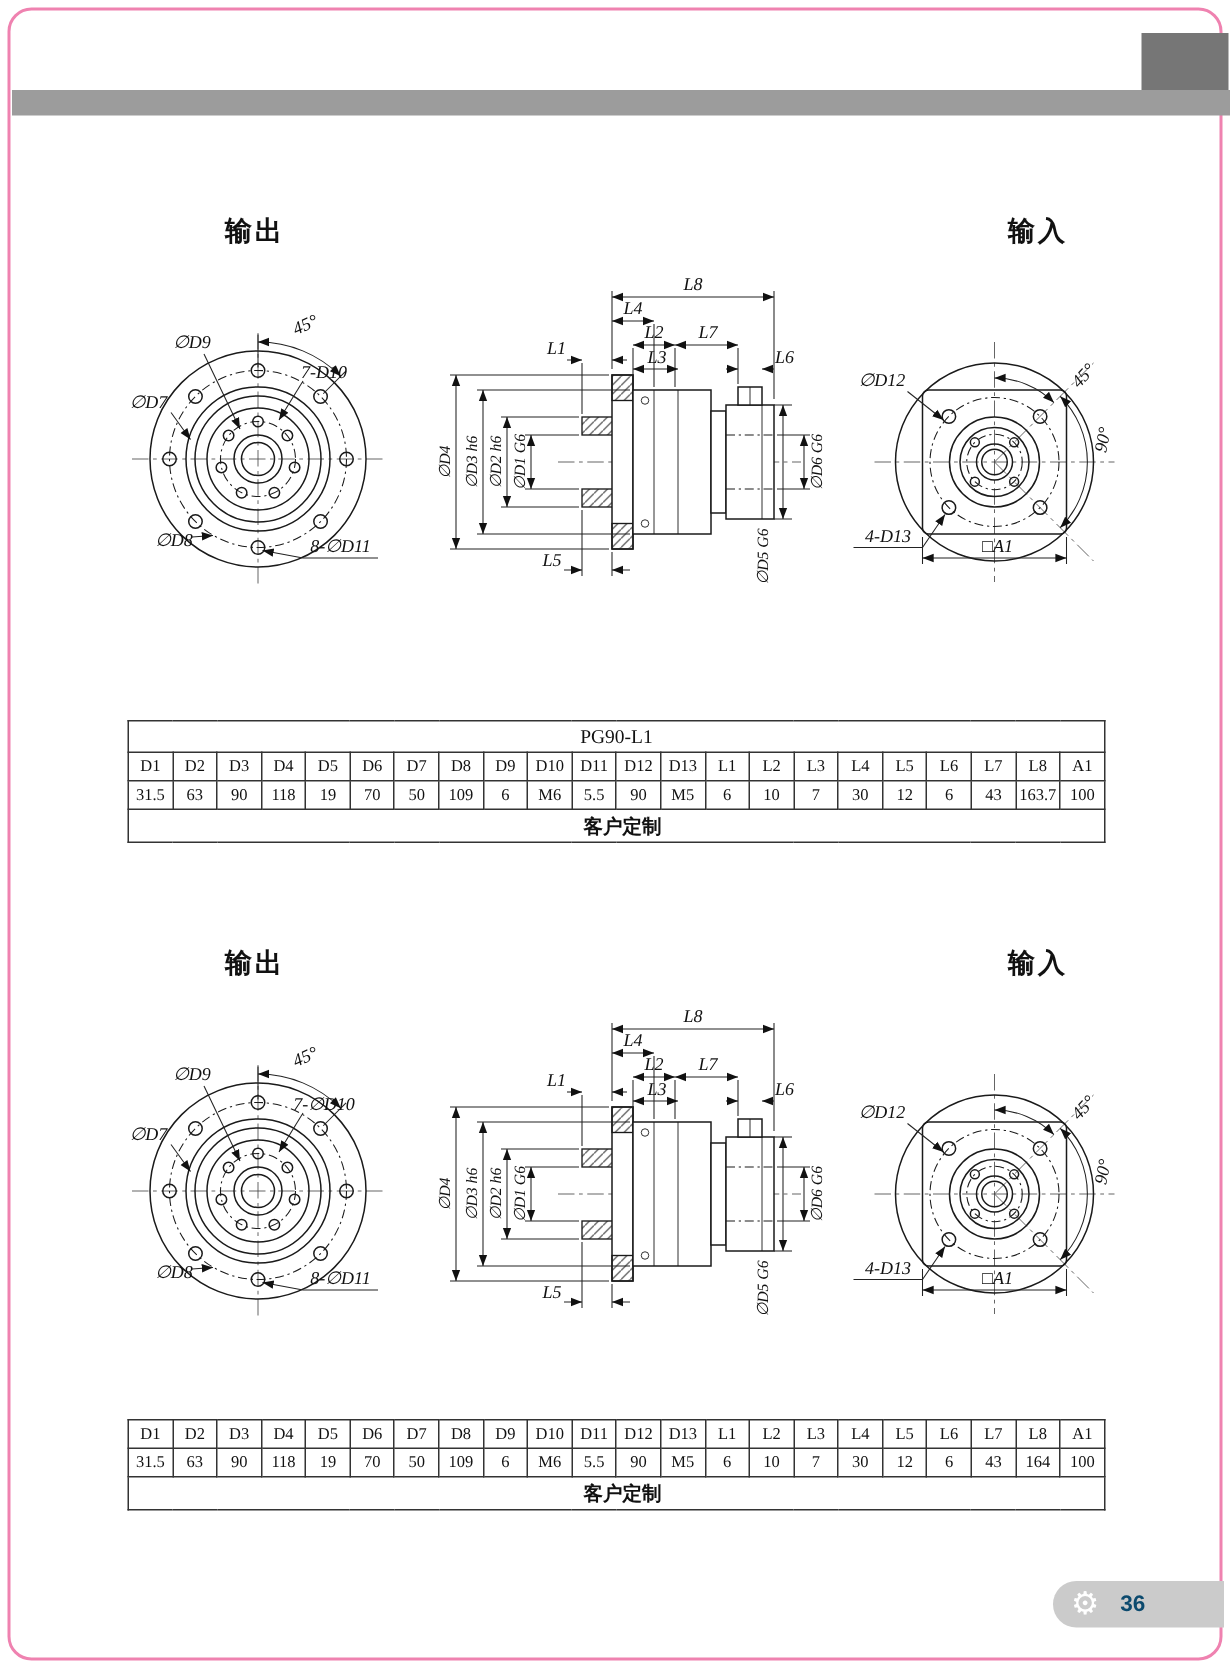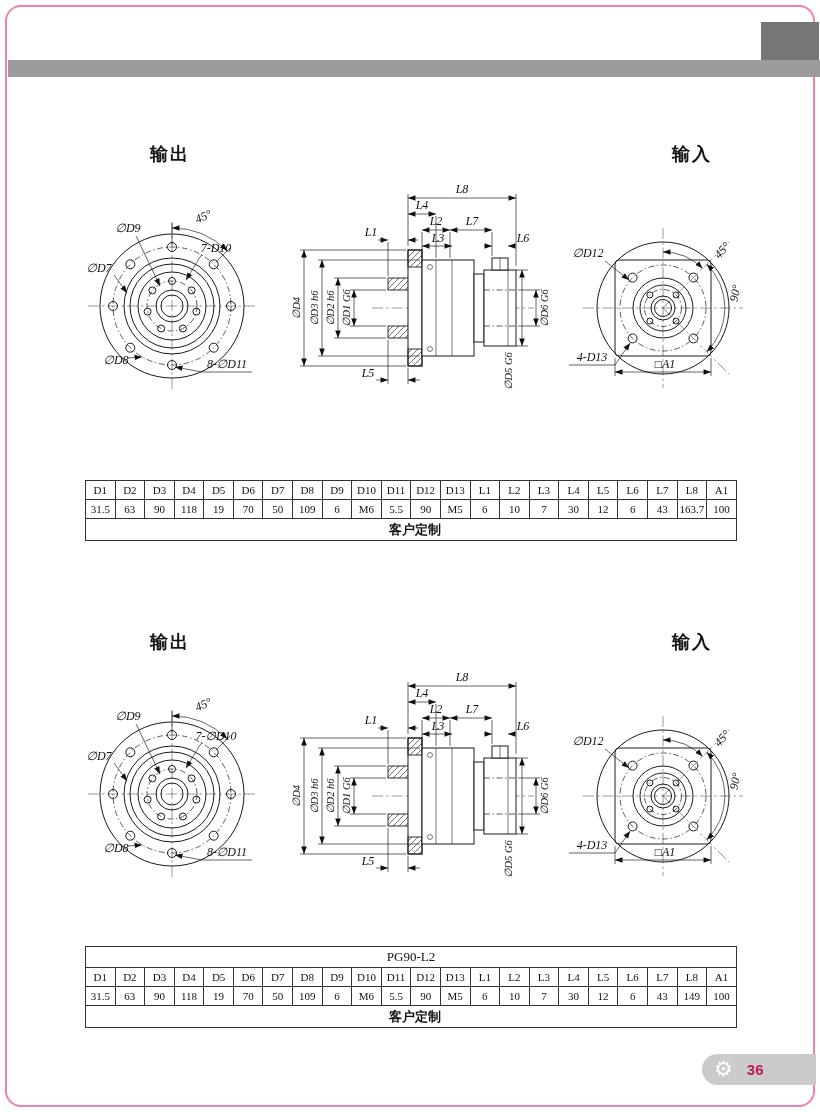--- a/index.html
+++ b/index.html
@@ -27,21 +27,21 @@
   text.lbl{font-family:"Liberation Serif",serif;font-style:italic;font-size:12px;fill:#111}
   text.lblv{font-family:"Liberation Serif",serif;font-style:italic;font-size:10.5px;fill:#111}
   
   .tbl{position:absolute;left:85px;top:390px;width:652px;border-collapse:collapse;table-layout:fixed;background:#fff}
   .tbl td{border:1px solid #333;text-align:center;font-size:11px;height:19px;padding:0;overflow:hidden;white-space:nowrap}
   .tbl .ttl{font-size:13px;height:21px}
   .tbl .hd td{font-size:11px}
   .tbl .ft{text-align:center;padding-left:8px;font-weight:bold;font-size:13px;height:22px;font-family:"Liberation Sans",sans-serif}
   .pagetab{position:absolute;right:4px;top:1054px;width:114px;height:31px;background:#cbcbcb;border-radius:17px 0 0 17px;display:flex;align-items:center;z-index:2}
   .gear{color:#fff;font-size:21px;margin-left:12px;line-height:1}
-  .pnum{font-size:15px;font-weight:bold;color:#be185d;margin-left:14px;font-family:"Liberation Sans",sans-serif}
+  .pnum{font-size:15px;font-weight:bold;color:#0c4a6e;margin-left:14px;font-family:"Liberation Sans",sans-serif}
 </style>
 </head>
 <body>
 
 <svg width="0" height="0" style="position:absolute">
   <defs>
     <pattern id="hp" patternUnits="userSpaceOnUse" width="6" height="6">
       <path d="M0,6 L6,0" stroke="#333" stroke-width="0.7"></path>
     </pattern>
     <marker id="ae" viewBox="0 0 10 8" markerWidth="9" markerHeight="7" refX="8.5" refY="4" orient="auto-start-reverse" markerUnits="userSpaceOnUse">
@@ -252,20 +252,23 @@
           <line class="dim" x1="-48" y1="50" x2="-48" y2="68"></line>
           <line class="dim" x1="48" y1="50" x2="48" y2="68"></line>
           <line class="dim" x1="-48" y1="64" x2="48" y2="64" marker-start="url(#ae)" marker-end="url(#ae)"></line>
           <text class="lbl" x="2" y="60" text-anchor="middle">□A1</text>
         </g>
       </g>
     </svg>
 
     <table class="tbl">
       <tbody>
+        <tr>
+          <td class="ttl" colspan="22">PG90-L1</td>
+        </tr>
         <tr class="hd">
             <td>D1</td>
             <td>D2</td>
             <td>D3</td>
             <td>D4</td>
             <td>D5</td>
             <td>D6</td>
             <td>D7</td>
             <td>D8</td>
             <td>D9</td>
@@ -511,23 +514,20 @@
           <line class="dim" x1="-48" y1="50" x2="-48" y2="68"></line>
           <line class="dim" x1="48" y1="50" x2="48" y2="68"></line>
           <line class="dim" x1="-48" y1="64" x2="48" y2="64" marker-start="url(#ae)" marker-end="url(#ae)"></line>
           <text class="lbl" x="2" y="60" text-anchor="middle">□A1</text>
         </g>
       </g>
     </svg>
 
     <table class="tbl">
       <tbody>
-        <tr>
-          <td class="ttl" colspan="22">PG90-L2</td>
-        </tr>
         <tr class="hd">
             <td>D1</td>
             <td>D2</td>
             <td>D3</td>
             <td>D4</td>
             <td>D5</td>
             <td>D6</td>
             <td>D7</td>
             <td>D8</td>
             <td>D9</td>
@@ -559,21 +559,21 @@
             <td>5.5</td>
             <td>90</td>
             <td>M5</td>
             <td>6</td>
             <td>10</td>
             <td>7</td>
             <td>30</td>
             <td>12</td>
             <td>6</td>
             <td>43</td>
-            <td>149</td>
+            <td>164</td>
             <td>100</td>
           </tr>
         <tr>
           <td class="ft" colspan="22">客户定制</td>
         </tr>
       </tbody>
     </table>
   </div>
 </div>
 

